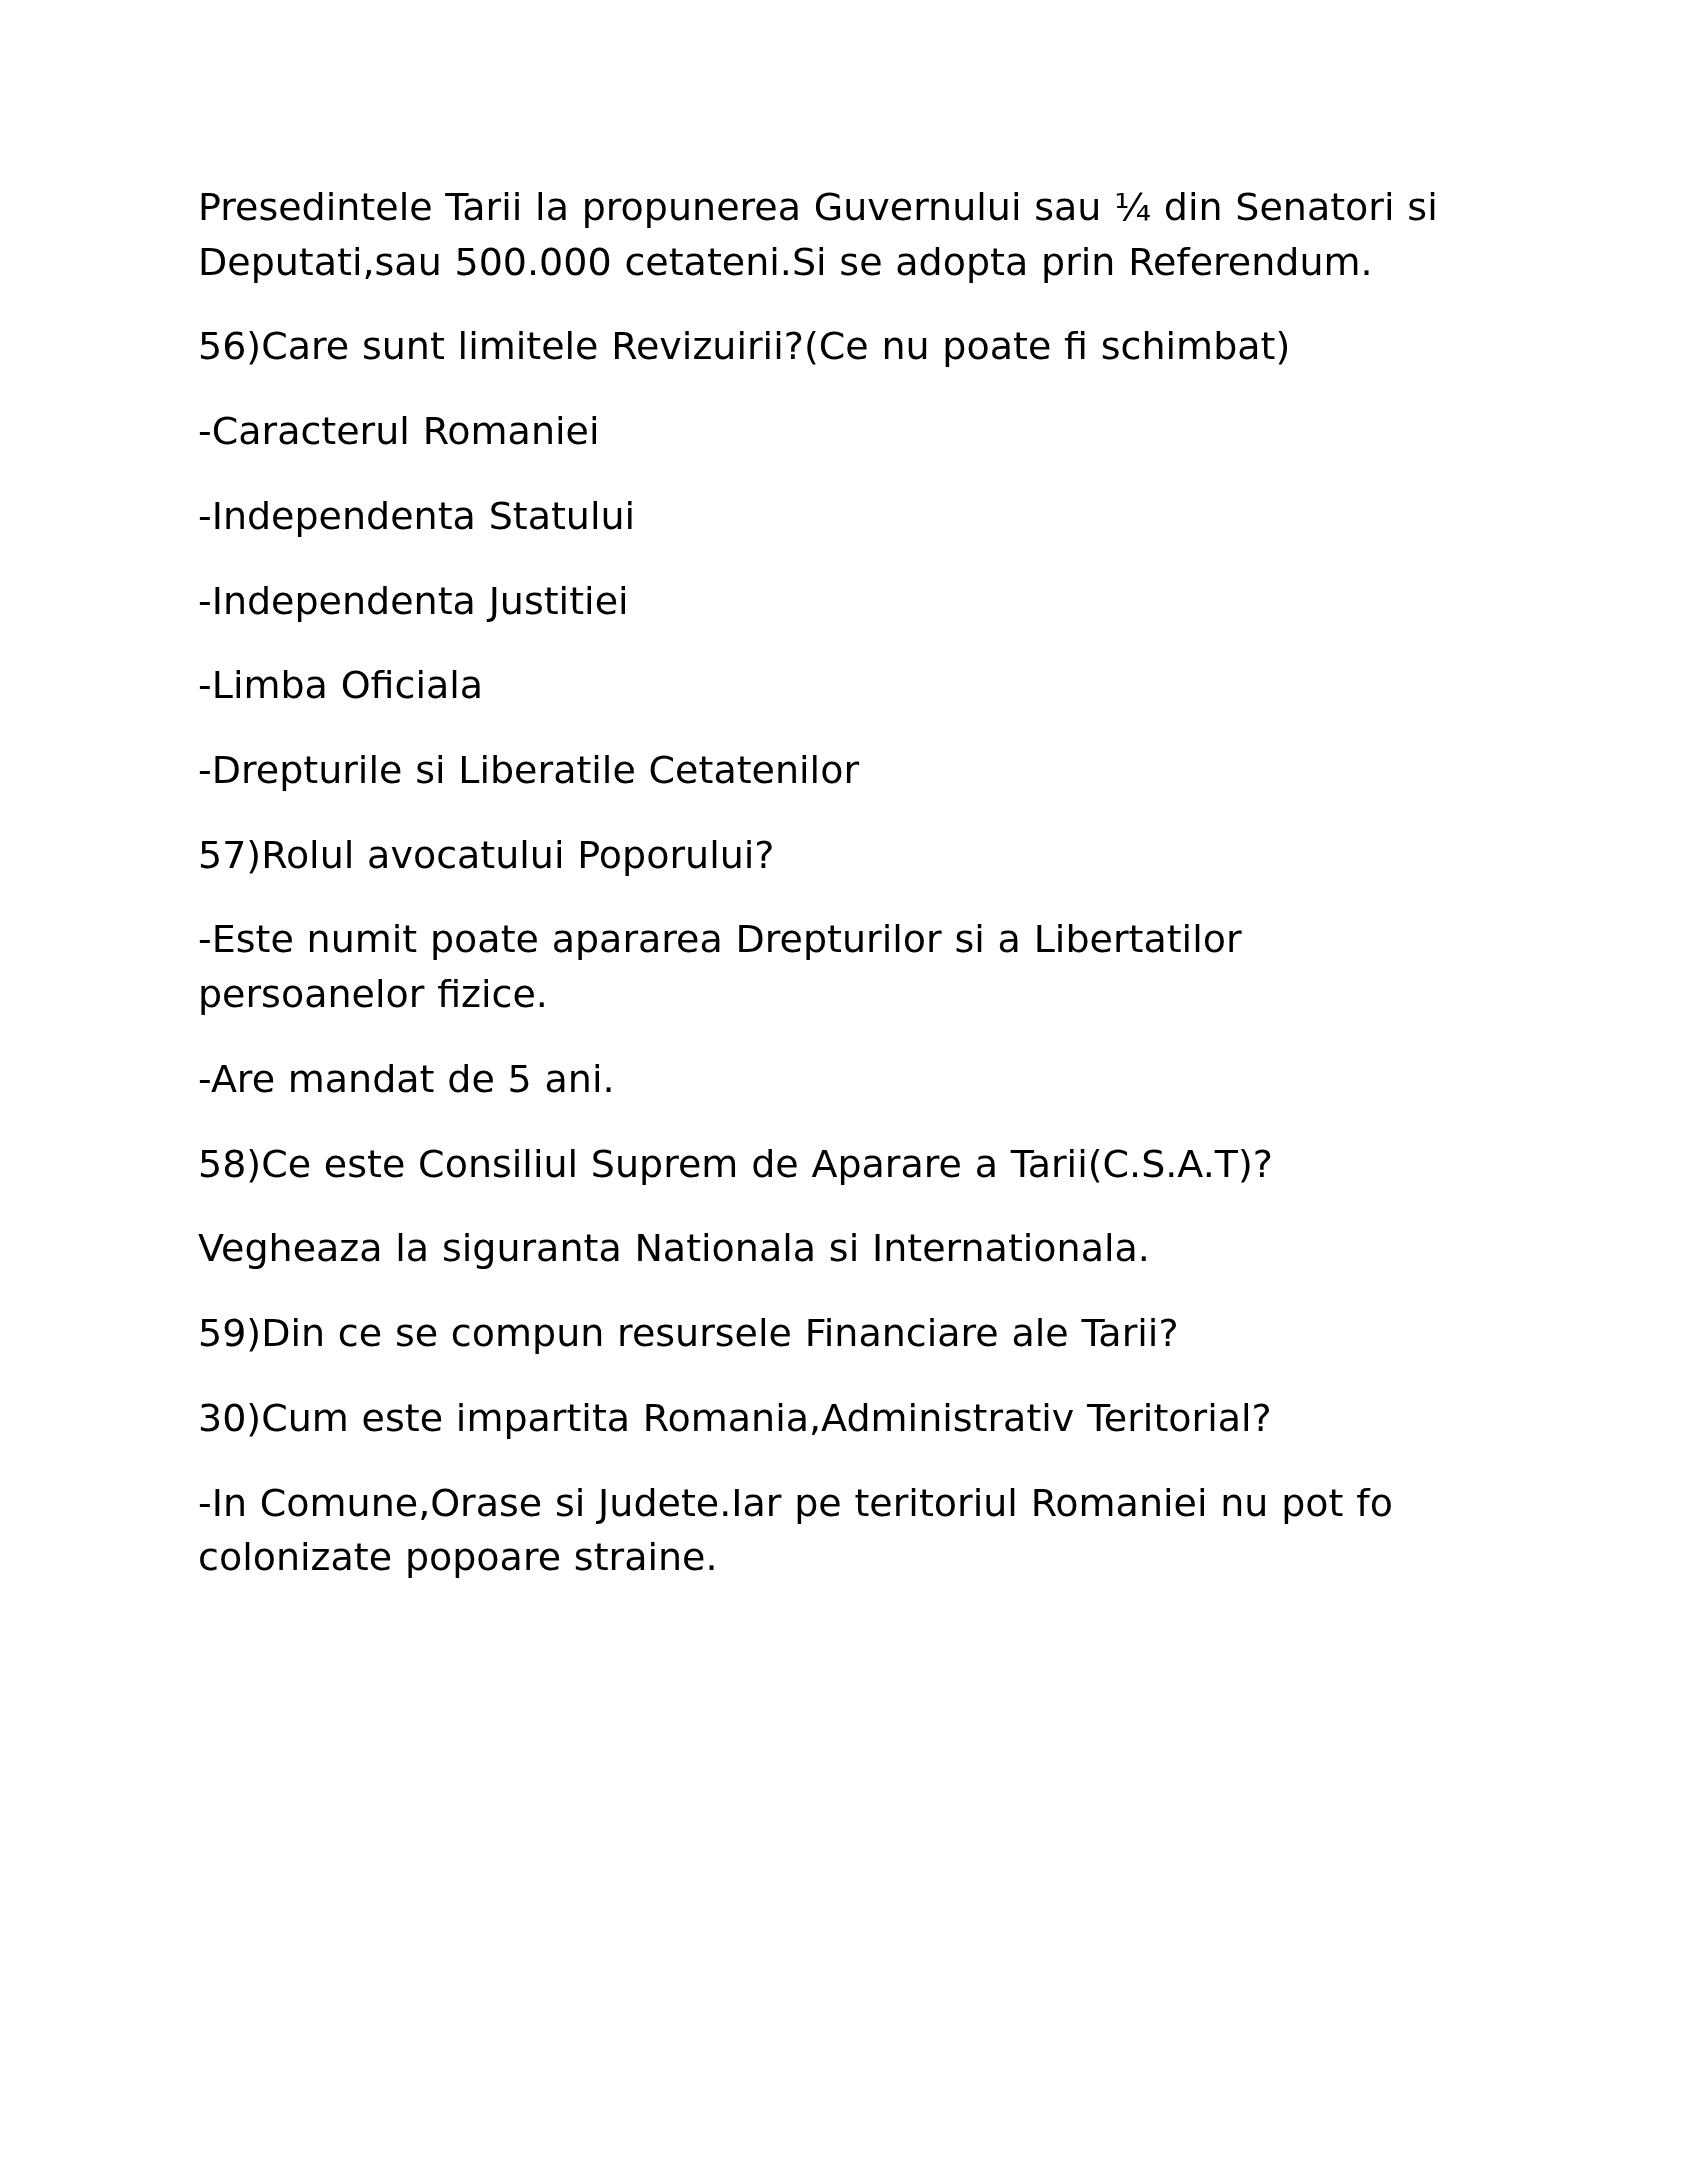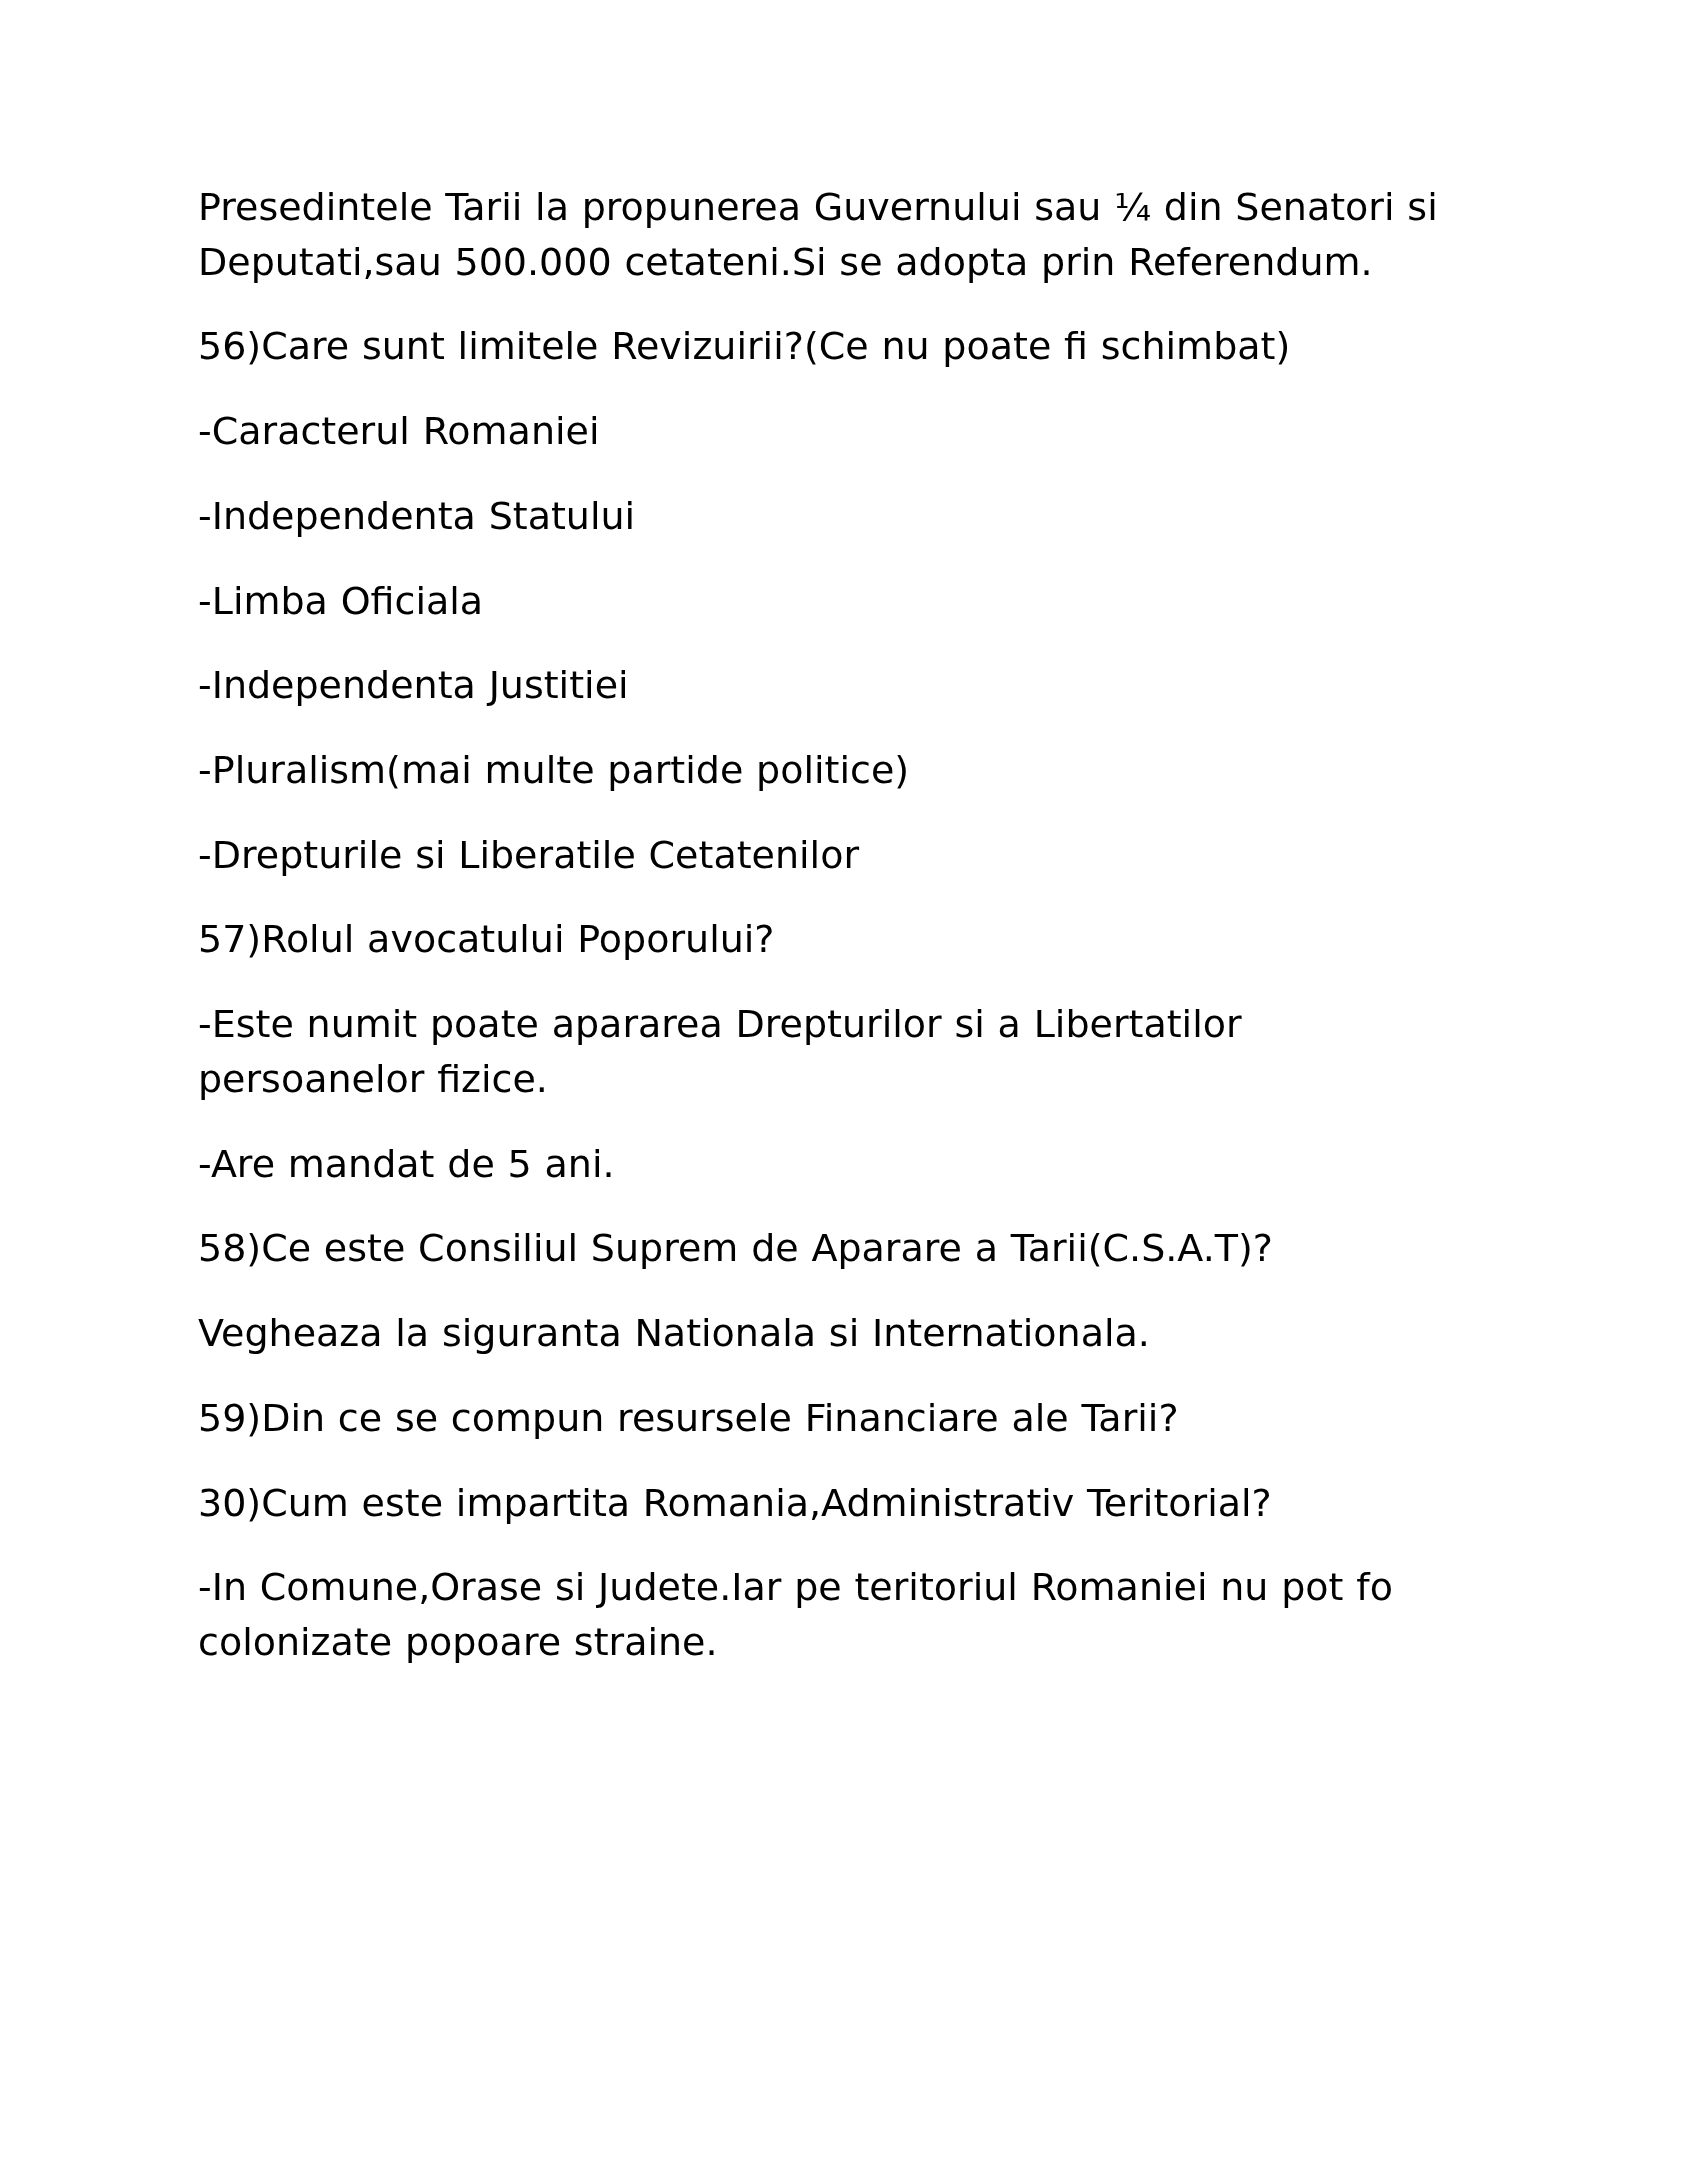--- a/index.html
+++ b/index.html
@@ -39,23 +39,22 @@
 </style>
 </head>
 <body>
 
 <div class="page">
   <div class="content">
     <p>Presedintele Tarii la propunerea Guvernului sau ¼ din Senatori si Deputati,sau 500.000 cetateni.Si se adopta prin Referendum.</p>
     <p>56)Care sunt limitele Revizuirii?(Ce nu poate fi schimbat)</p>
     <p>-Caracterul Romaniei</p>
     <p>-Independenta Statului</p>
+    <p>-Independenta Justitiei</p>
     <p>-Limba Oficiala</p>
-    <p>-Independenta Justitiei</p>
-    <p>-Pluralism(mai multe partide politice)</p>
     <p>-Drepturile si Liberatile Cetatenilor</p>
     <p>57)Rolul avocatului Poporului?</p>
     <p>-Este numit poate apararea Drepturilor si a Libertatilor persoanelor fizice.</p>
     <p>-Are mandat de 5 ani.</p>
     <p>58)Ce este Consiliul Suprem de Aparare a Tarii(C.S.A.T)?</p>
     <p>Vegheaza la siguranta Nationala si Internationala.</p>
     <p>59)Din ce se compun resursele Financiare ale Tarii?</p>
     <p>30)Cum este impartita Romania,Administrativ Teritorial?</p>
     <p>-In Comune,Orase si Judete.Iar pe teritoriul Romaniei nu pot fo colonizate popoare straine.</p>
   </div>

